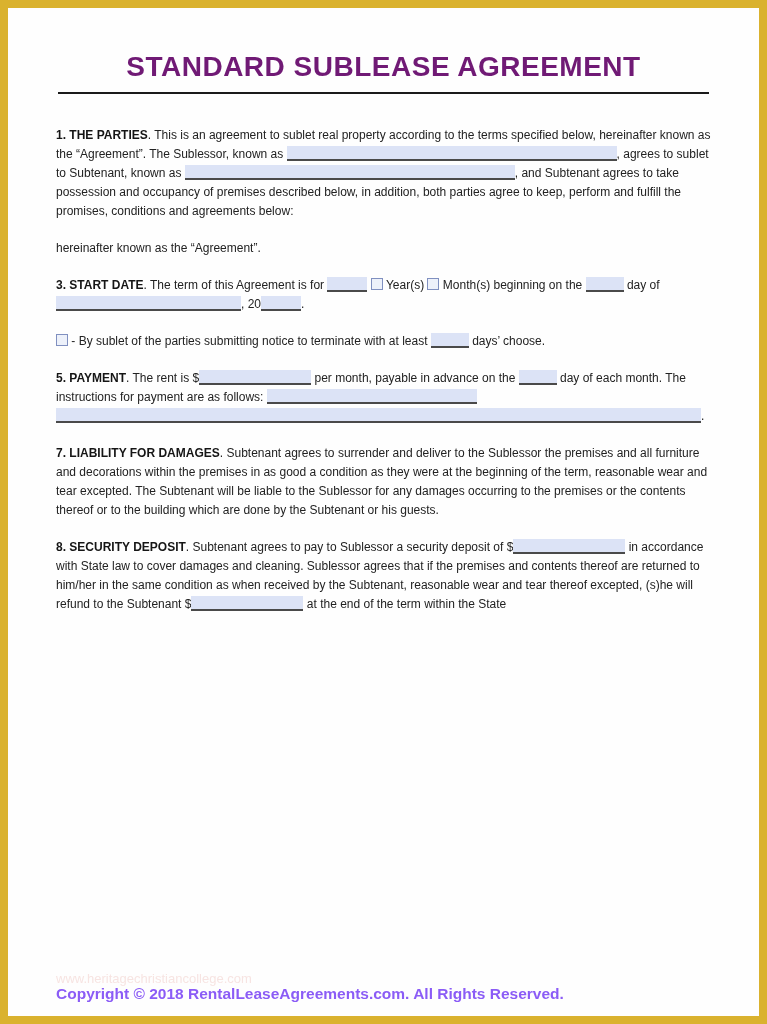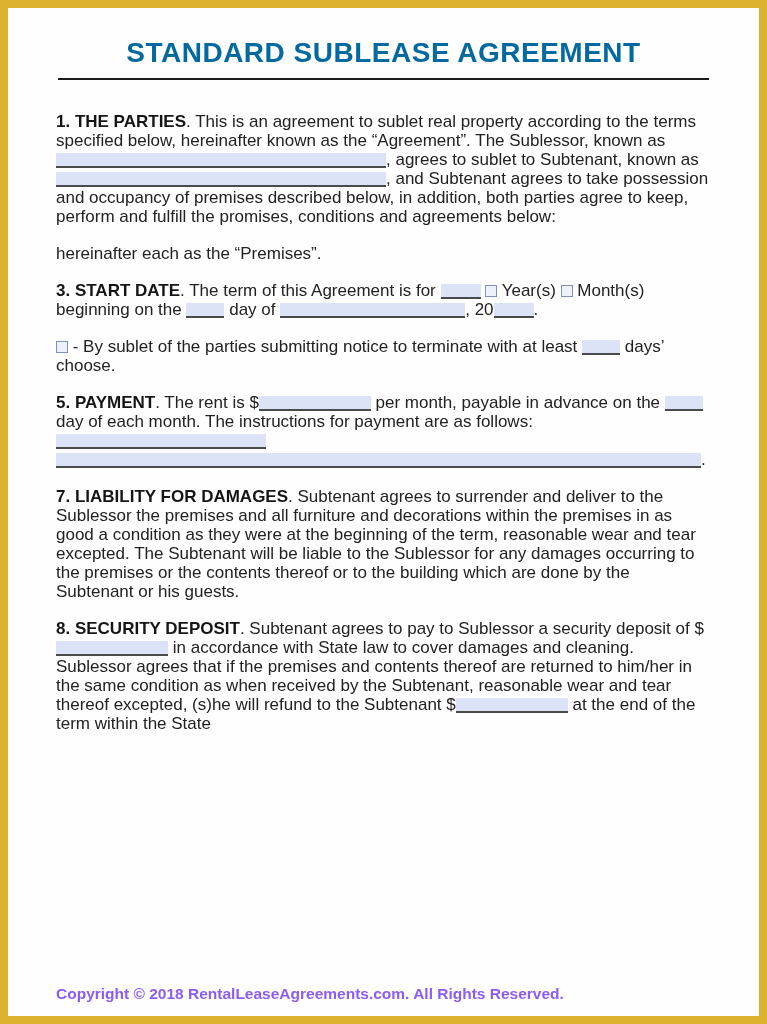--- a/index.html
+++ b/index.html
@@ -15,31 +15,31 @@
     width:767px;height:1024px;
     border:8px solid var(--gold);
     background:#fefefe;
     display:flex;flex-direction:column;
     overflow:hidden;
     font-family:"Liberation Sans",sans-serif;
     color:#222222;
   }
   .content{padding:0 48px;}
   h1.doc-title{
-    font-size:28px;font-weight:bold;color:#0369a1;
+    font-size:28px;font-weight:bold;color:#701a75;
     text-align:center;letter-spacing:.5px;
-    margin:29px 0 0 0;
+    margin:43px 0 0 0;
   }
   hr.title-rule{
     border:none;border-top:2px solid #1a1a1a;
     margin:9px 2px 0 2px;
   }
   .body-text{margin-top:32px;}
   p.para{
-    font-size:17px;line-height:19px;
+    font-size:12px;line-height:19px;
     margin:0 0 18px 0;
   }
   p.para strong{color:#151515;}
   .field{
     display:inline-block;
     background:var(--field);
     border-bottom:2px solid #4a4a4a;
     height:15px;
     vertical-align:-3px;
   }
@@ -63,24 +63,25 @@
 </style>
 </head>
 <body>
 
 <div class="page">
   <div class="content">
     <h1 class="doc-title">STANDARD SUBLEASE AGREEMENT</h1>
     <hr class="title-rule">
     <div class="body-text">
         <p class="para"><strong>1. THE PARTIES</strong><span>. This is an agreement to sublet real property according to the terms specified below, hereinafter known as the “Agreement”. The Sublessor, known as </span><span class="field" style="width: 330px;"></span><span>, agrees to sublet to Subtenant, known as </span><span class="field" style="width: 330px;"></span><span>, and Subtenant agrees to take possession and occupancy of premises described below, in addition, both parties agree to keep, perform and fulfill the promises, conditions and agreements below:</span></p>
-        <p class="para"><span>hereinafter each as the “Premises”.</span></p>
+        <p class="para"><span>hereinafter known as the “Agreement”.</span></p>
         <p class="para"><strong>3. START DATE</strong><span>. The term of this Agreement is for </span><span class="field" style="width: 40px;"></span><span> </span><span class="checkbox"></span><span> Year(s) </span><span class="checkbox"></span><span> Month(s) beginning on the </span><span class="field" style="width: 38px;"></span><span> day of </span><span class="field" style="width: 185px;"></span><span>, 20</span><span class="field" style="width: 40px;"></span><span>.</span></p>
         <p class="para"><span class="checkbox"></span><span> - By sublet of the parties submitting notice to terminate with at least </span><span class="field" style="width: 38px;"></span><span> days’ choose.</span></p>
         <p class="para"><strong>5. PAYMENT</strong><span>. The rent is $</span><span class="field" style="width: 112px;"></span><span> per month, payable in advance on the </span><span class="field" style="width: 38px;"></span><span> day of each month. The instructions for payment are as follows: </span><span class="field" style="width: 210px;"></span><span class="field" style="width: 645px;"></span><span>.</span></p>
         <p class="para"><strong>7. LIABILITY FOR DAMAGES</strong><span>. Subtenant agrees to surrender and deliver to the Sublessor the premises and all furniture and decorations within the premises in as good a condition as they were at the beginning of the term, reasonable wear and tear excepted. The Subtenant will be liable to the Sublessor for any damages occurring to the premises or the contents thereof or to the building which are done by the Subtenant or his guests.</span></p>
         <p class="para"><strong>8. SECURITY DEPOSIT</strong><span>. Subtenant agrees to pay to Sublessor a security deposit of $</span><span class="field" style="width: 112px;"></span><span> in accordance with State law to cover damages and cleaning. Sublessor agrees that if the premises and contents thereof are returned to him/her in the same condition as when received by the Subtenant, reasonable wear and tear thereof excepted, (s)he will refund to the Subtenant $</span><span class="field" style="width: 112px;"></span><span> at the end of the term within the State</span></p>
       </div>
   </div>
   <div class="footer">
+    <p class="watermark">www.heritagechristiancollege.com</p>
     <p class="copyright">Copyright © 2018 RentalLeaseAgreements.com. All Rights Reserved.</p>
   </div>
 </div>
 
 </body></html>

